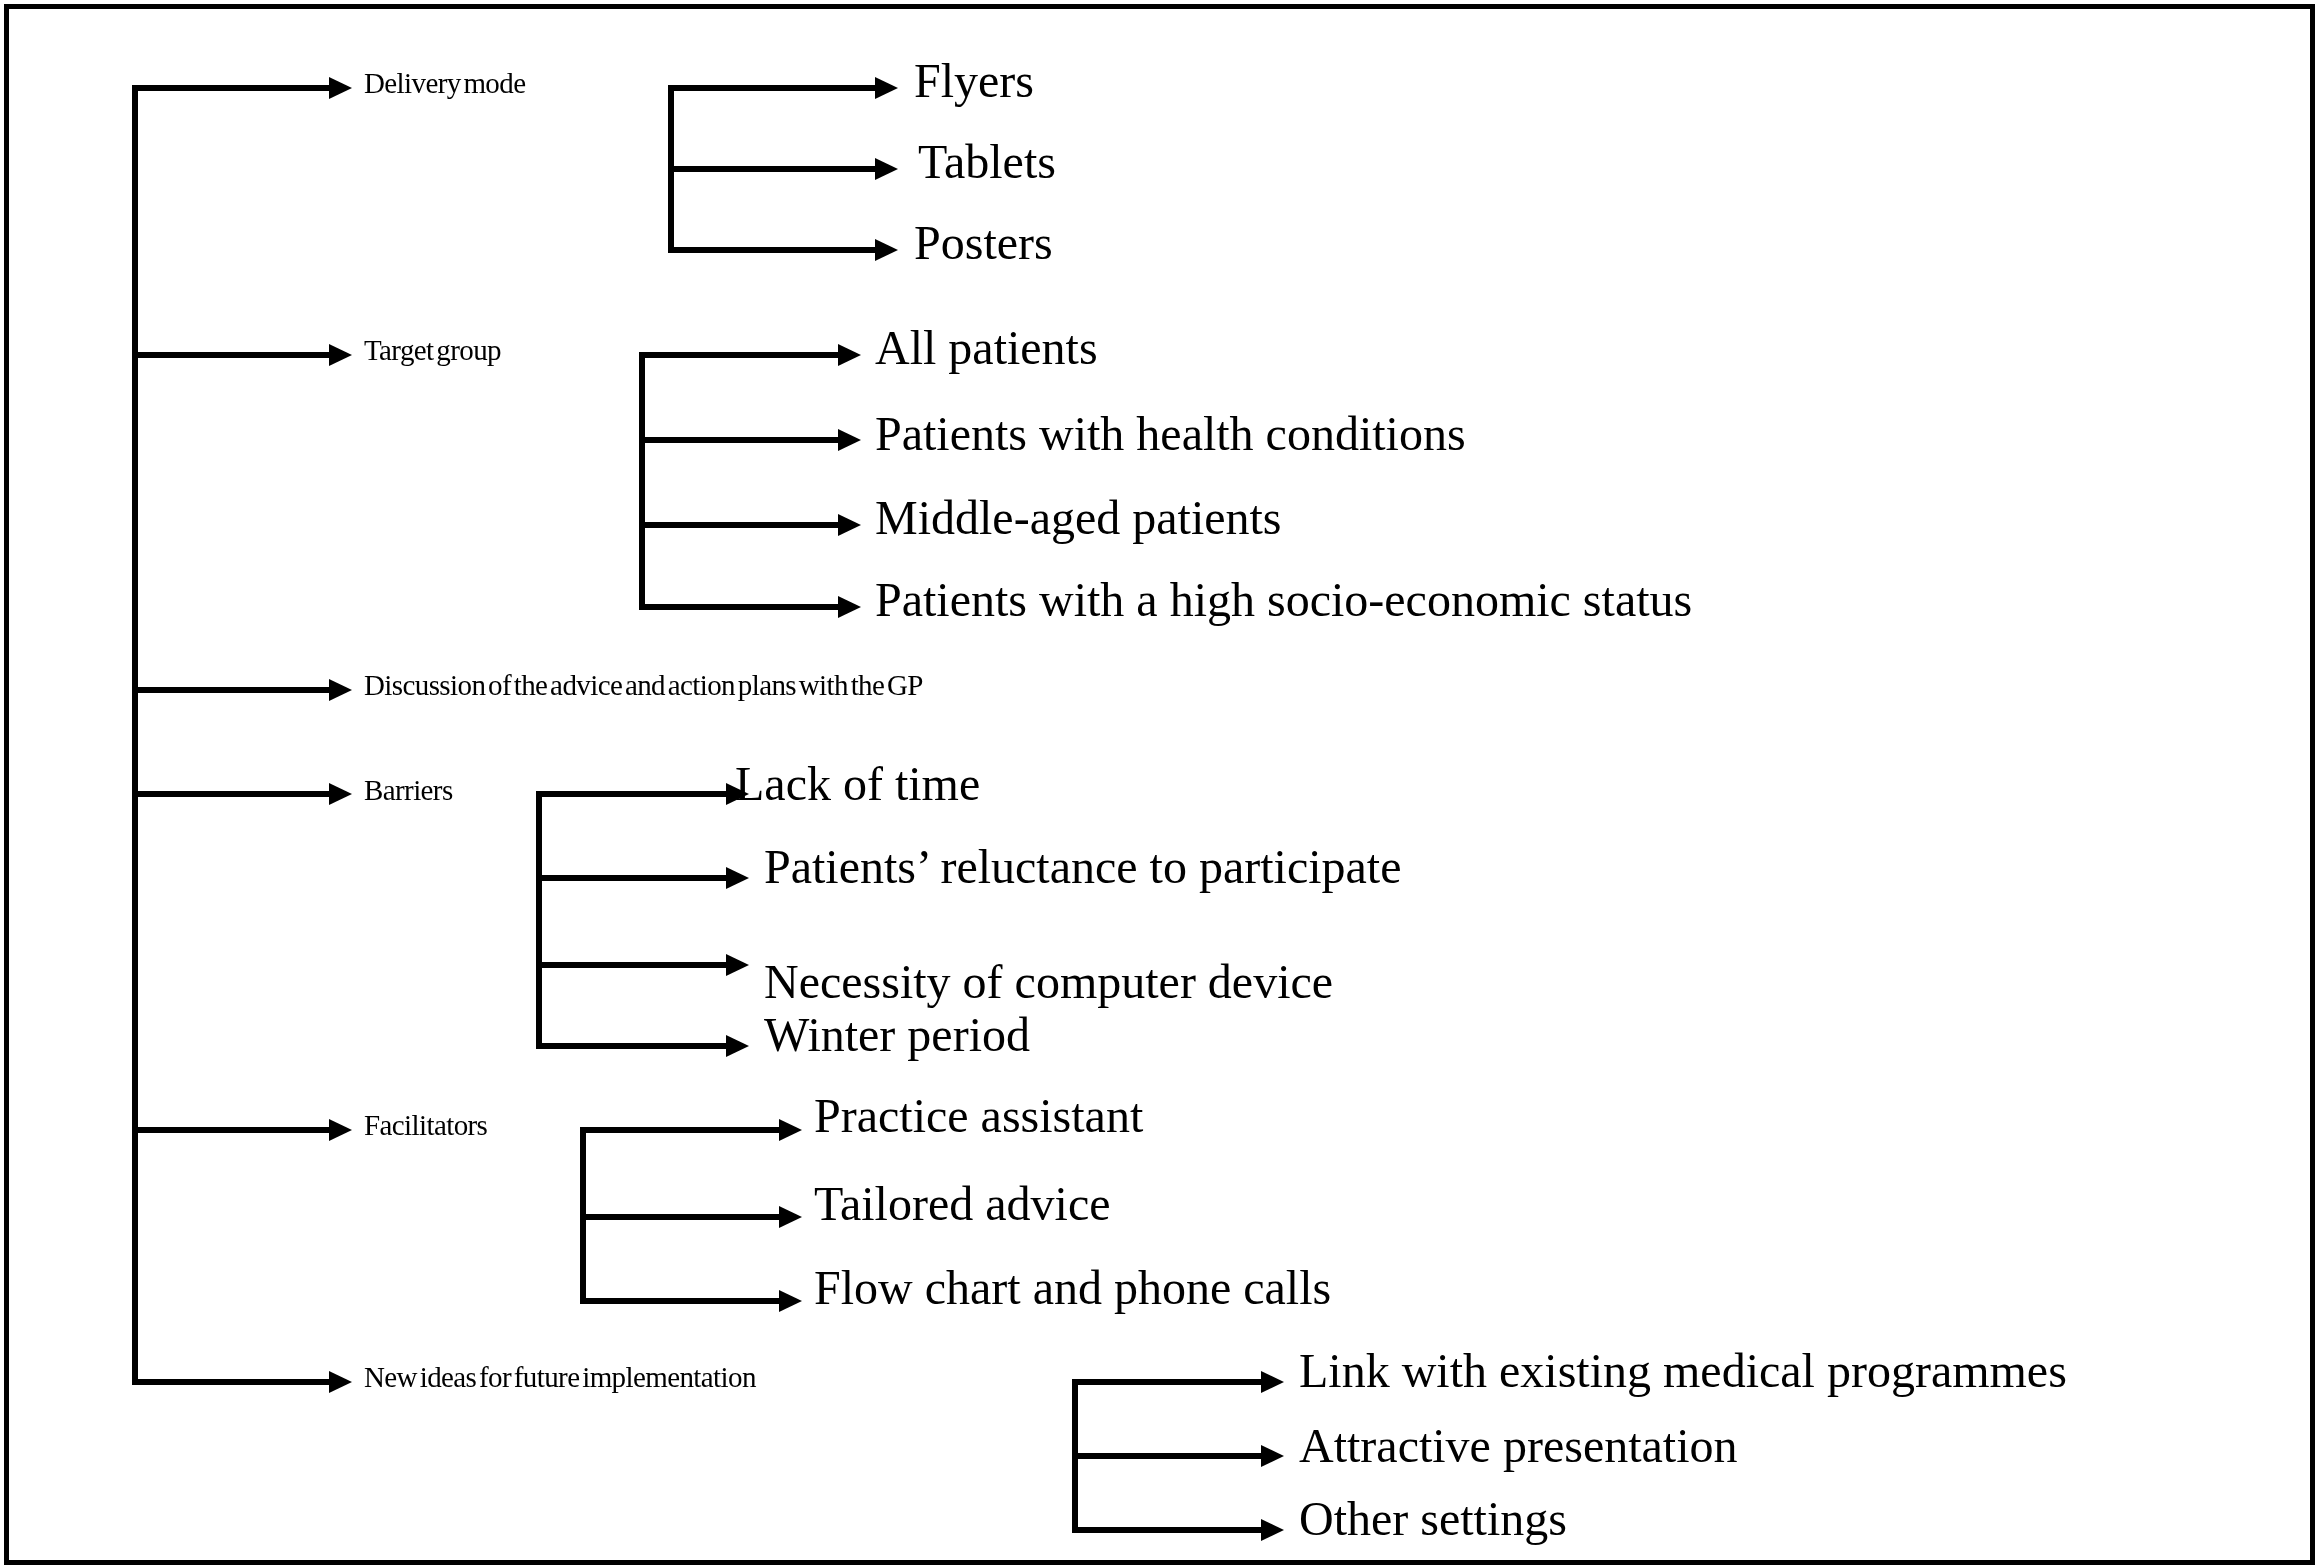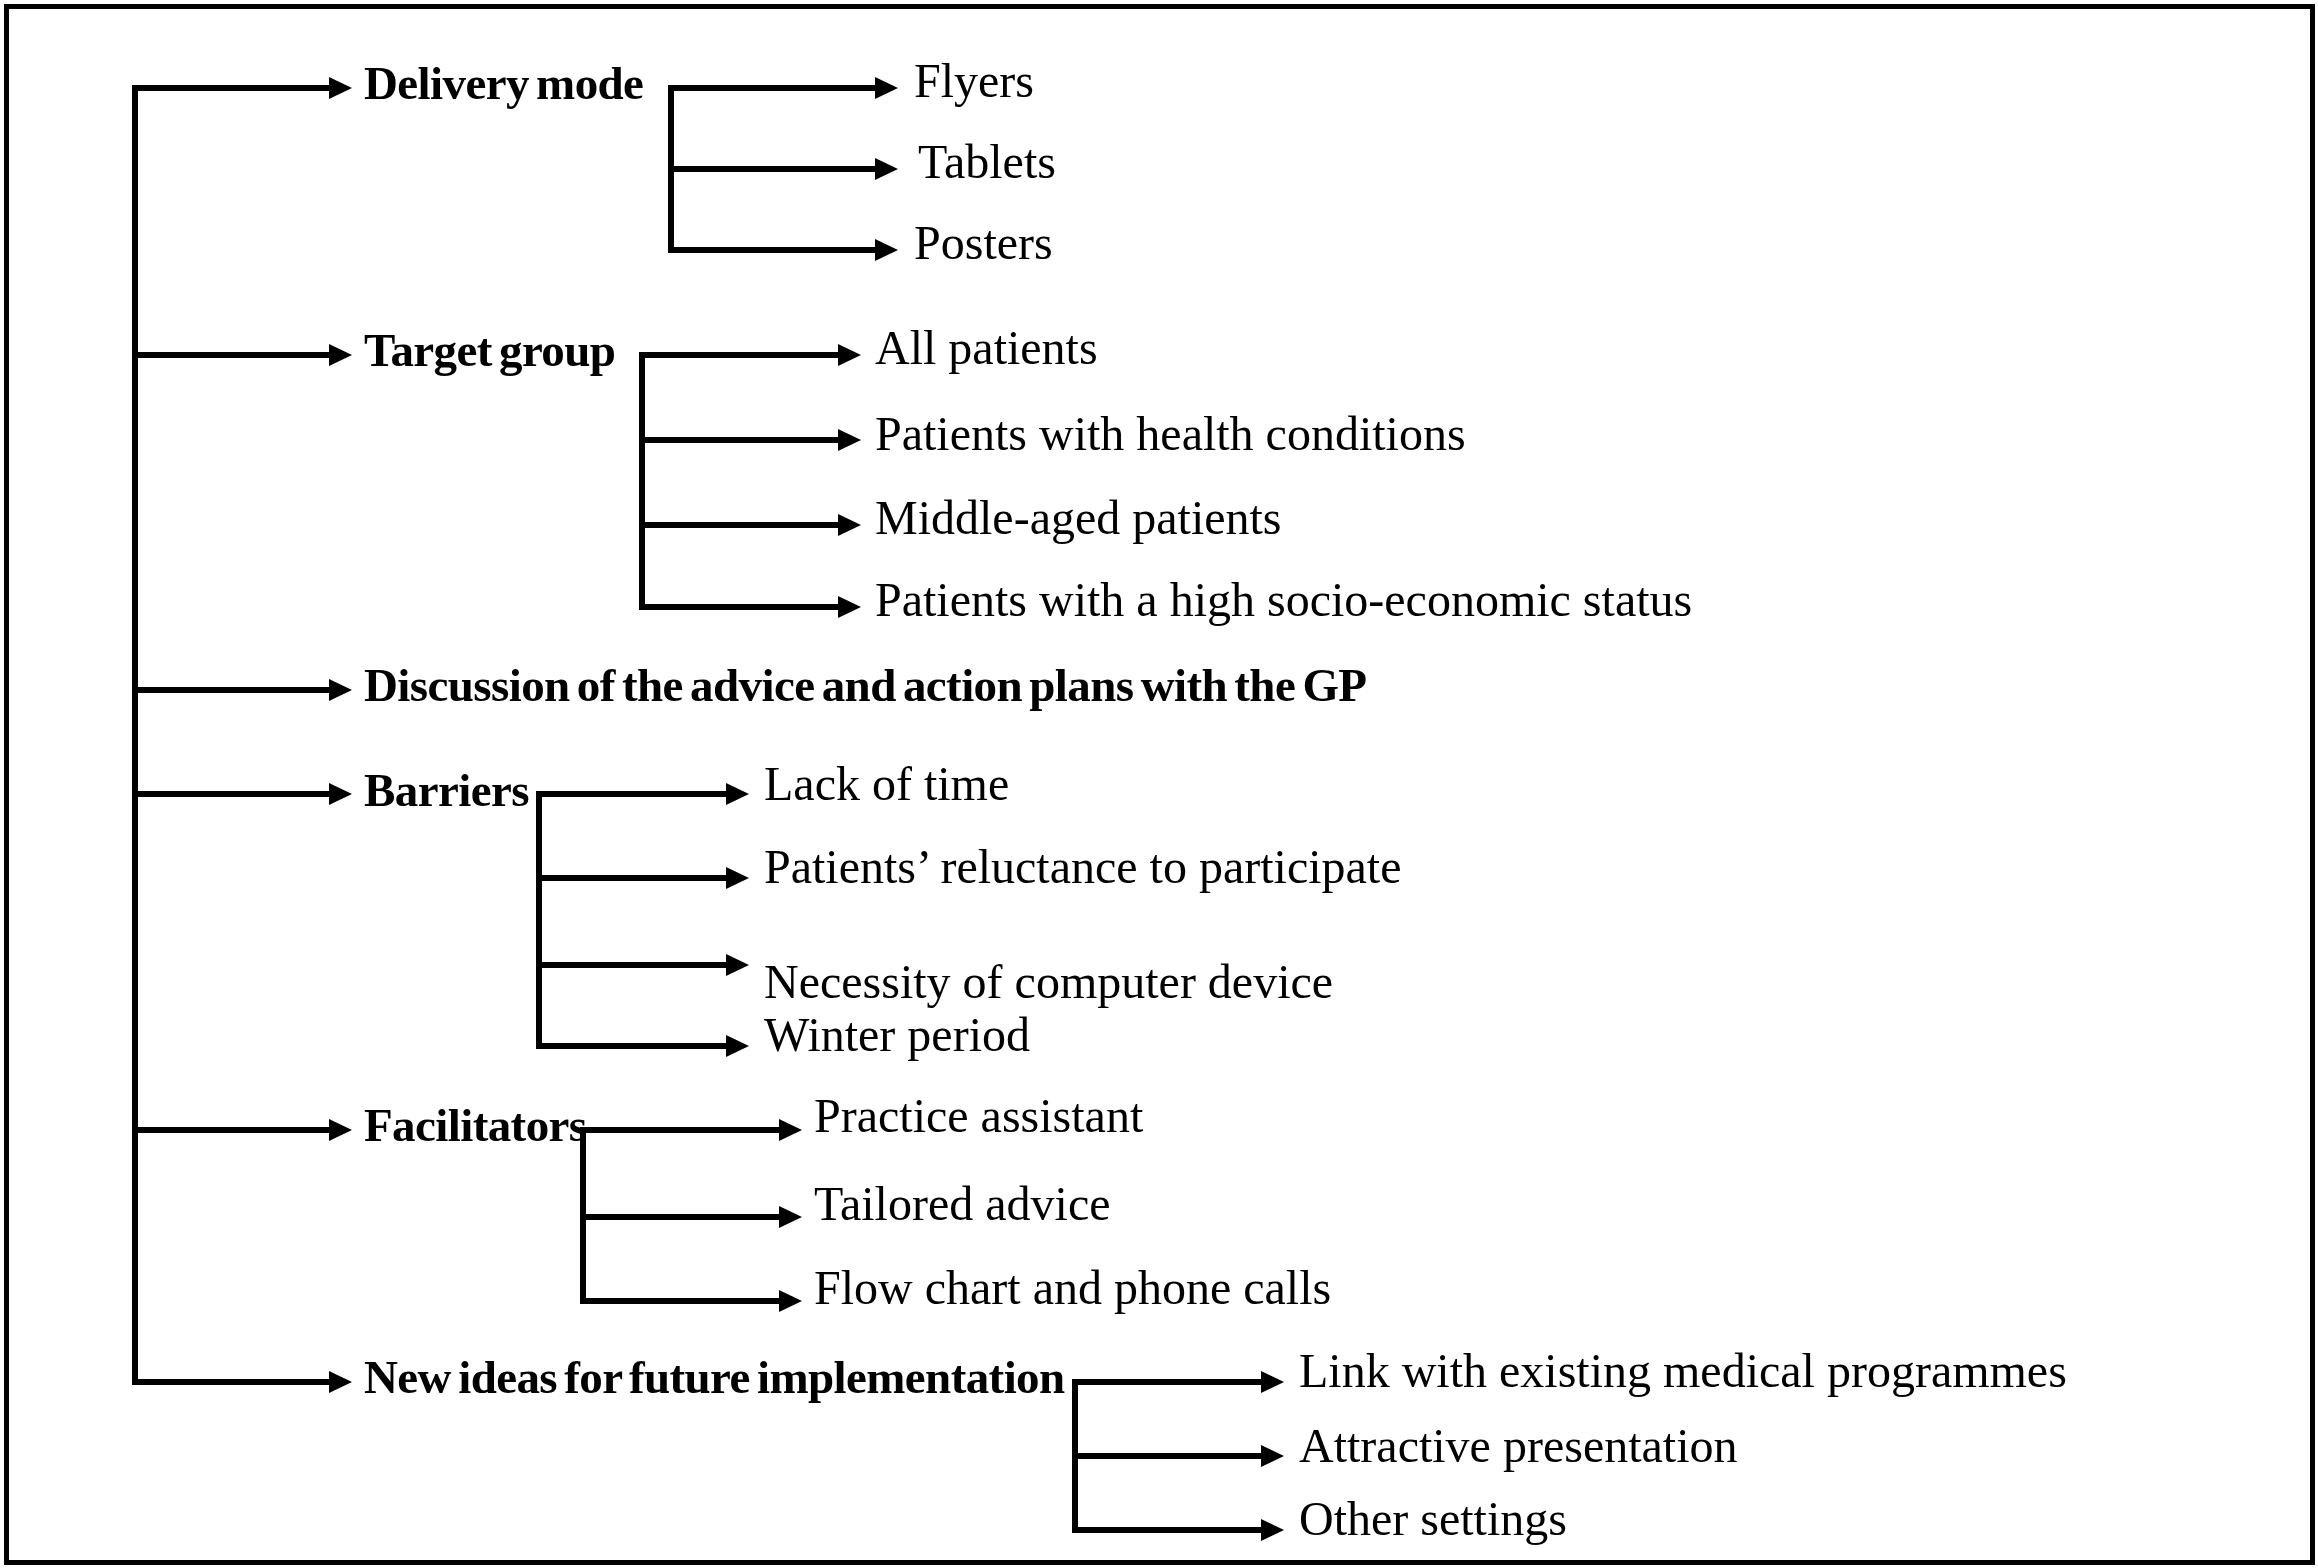--- a/index.html
+++ b/index.html
@@ -42,23 +42,23 @@
     border-bottom: 11px solid transparent;
   }
   .label {
     position: absolute;
     white-space: nowrap;
     font-size: 48px;
     line-height: 44px;
     color: #000;
   }
   .label.bold {
-    font-size: 47px;
+    font-size: 29px;
     line-height: 47px;
-    font-weight: bold;
+    font-weight: normal;
     letter-spacing: -0.6px;
     word-spacing: -3.9px;
   }
 </style>
 </head>
 <body>
 
 <div class="frame"></div>
 
 <div class="vline" style="left:132px; top:85px; height:1299px;"></div>
@@ -93,21 +93,21 @@
 <span class="label" style="left:875px; top:326px;">All patients</span>
 <span class="label" style="left:875px; top:412px;">Patients with health conditions</span>
 <span class="label" style="left:875px; top:496px;">Middle-aged patients</span>
 <span class="label" style="left:875px; top:578px;">Patients with a high socio-economic status</span>
 
 <div class="vline" style="left:536px; top:791px; height:257px;"></div>
 <div class="harrow" style="left:536px; top:791px; width:190px;"></div>
 <div class="harrow" style="left:536px; top:875px; width:190px;"></div>
 <div class="harrow" style="left:536px; top:962px; width:190px;"></div>
 <div class="harrow" style="left:536px; top:1043px; width:190px;"></div>
-<span class="label" style="left:764px; top:762px;">Lack of time</span>
+<span class="label" style="left:735px; top:762px;">Lack of time</span>
 <span class="label" style="left:764px; top:845px;">Patients’ reluctance to participate</span>
 <span class="label" style="left:764px; top:932px;margin-top:28px;">Necessity of computer device</span>
 <span class="label" style="left:764px; top:1013px;">Winter period</span>
 
 <div class="vline" style="left:580px; top:1127px; height:177px;"></div>
 <div class="harrow" style="left:580px; top:1127px; width:199px;"></div>
 <div class="harrow" style="left:580px; top:1214px; width:199px;"></div>
 <div class="harrow" style="left:580px; top:1298px; width:199px;"></div>
 <span class="label" style="left:814px; top:1094px;">Practice assistant</span>
 <span class="label" style="left:814px; top:1182px;">Tailored advice</span>

